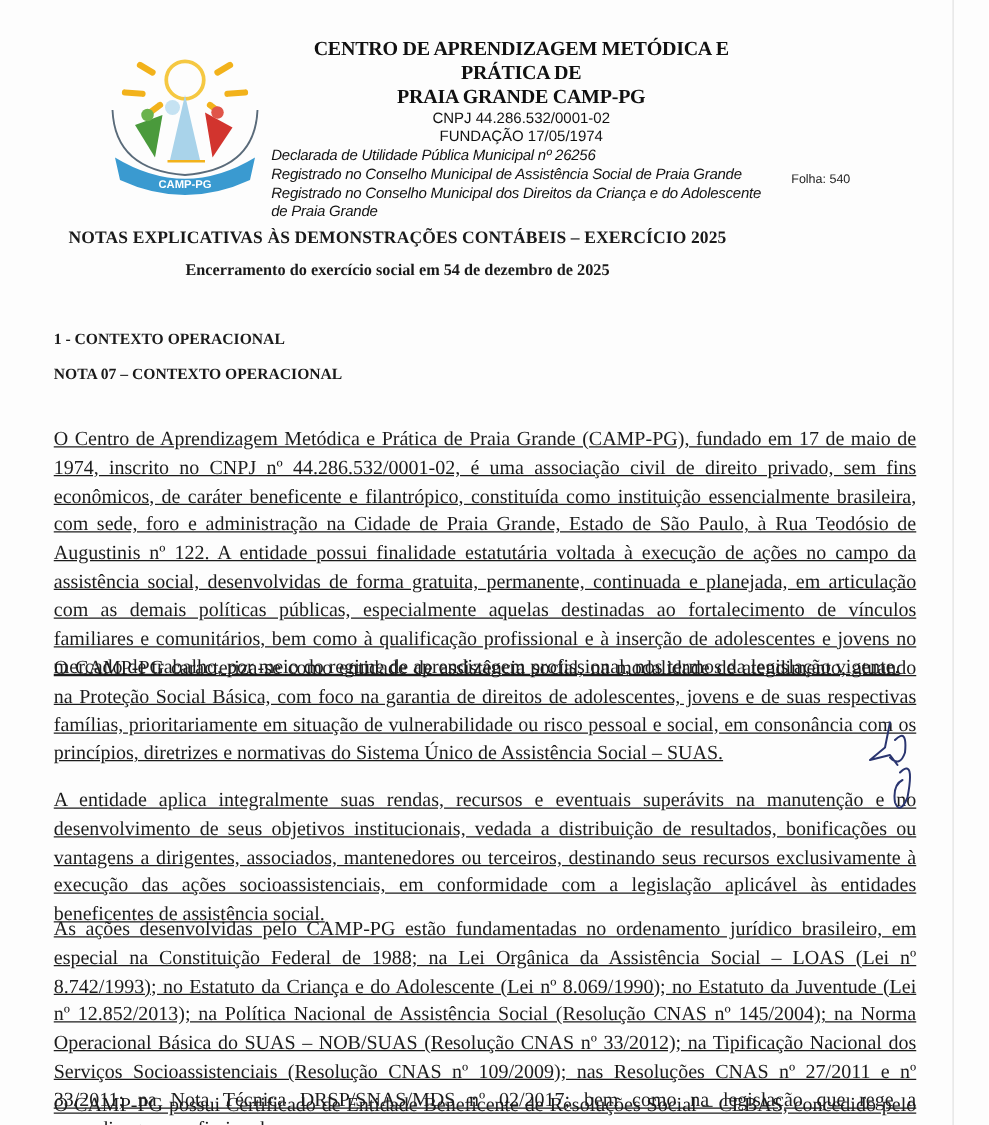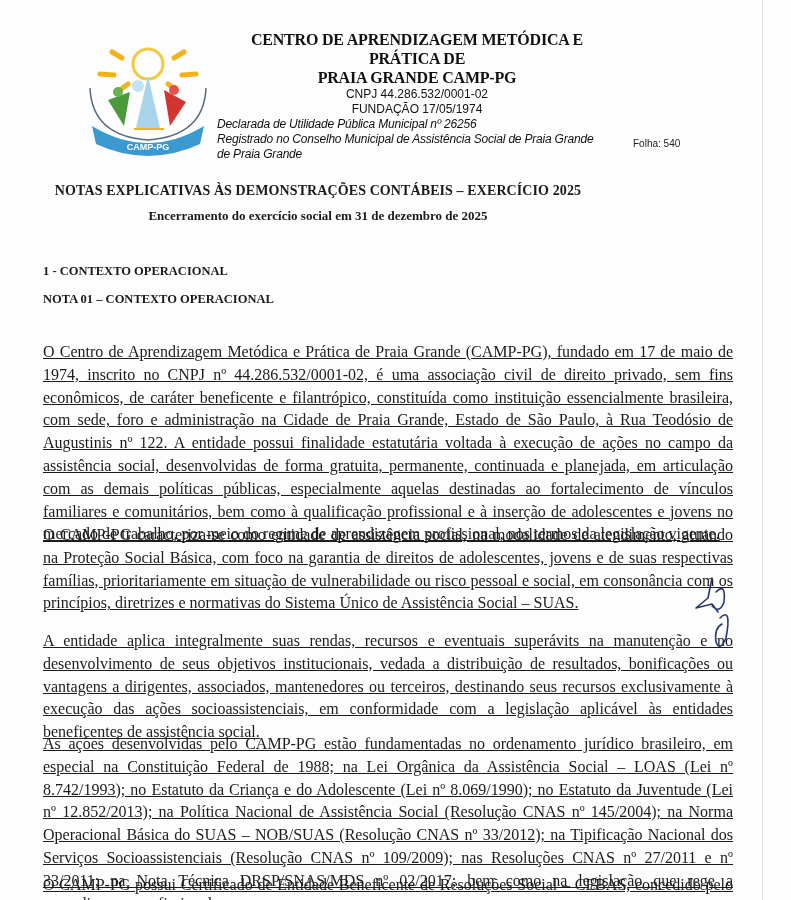--- a/index.html
+++ b/index.html
@@ -69,30 +69,31 @@
     <text x="70" y="122" text-anchor="middle" font-family="Liberation Sans, sans-serif" font-weight="bold" font-size="9" fill="#ffffff">CAMP-PG</text>
   </svg>
 
   <div class="letterhead">
     <div class="lh-title">CENTRO DE APRENDIZAGEM METÓDICA E PRÁTICA DE</div>
     <div class="lh-title">PRAIA GRANDE CAMP-PG</div>
     <div class="lh-center">CNPJ 44.286.532/0001-02</div>
     <div class="lh-center">FUNDAÇÃO 17/05/1974</div>
     <div class="lh-left">Declarada de Utilidade Pública Municipal nº 26256</div>
     <div class="lh-left">Registrado no Conselho Municipal de Assistência Social de Praia Grande</div>
+    <div class="lh-left">Registrado no Conselho Municipal dos Direitos da Criança e do Adolescente</div>
     <div class="lh-left">de Praia Grande</div>
   </div>
 
   <div class="folha">Folha: 540</div>
 
   <div class="doc-title t1">NOTAS EXPLICATIVAS ÀS DEMONSTRAÇÕES CONTÁBEIS – EXERCÍCIO 2025</div>
-  <div class="doc-title t2">Encerramento do exercício social em 31 de dezembro de 2025</div>
+  <div class="doc-title t2">Encerramento do exercício social em 54 de dezembro de 2025</div>
 
   <div class="sec s1">1 - CONTEXTO OPERACIONAL</div>
-  <div class="sec s2">NOTA 01 – CONTEXTO OPERACIONAL</div>
+  <div class="sec s2">NOTA 07 – CONTEXTO OPERACIONAL</div>
 
   <div class="para p1">O Centro de Aprendizagem Metódica e Prática de Praia Grande (CAMP-PG), fundado em 17 de maio de 1974, inscrito no CNPJ nº 44.286.532/0001-02, é uma associação civil de direito privado, sem fins econômicos, de caráter beneficente e filantrópico, constituída como instituição essencialmente brasileira, com sede, foro e administração na Cidade de Praia Grande, Estado de São Paulo, à Rua Teodósio de Augustinis nº 122. A entidade possui finalidade estatutária voltada à execução de ações no campo da assistência social, desenvolvidas de forma gratuita, permanente, continuada e planejada, em articulação com as demais políticas públicas, especialmente aquelas destinadas ao fortalecimento de vínculos familiares e comunitários, bem como à qualificação profissional e à inserção de adolescentes e jovens no mercado de trabalho, por meio do regime de aprendizagem profissional, nos termos da legislação vigente.</div>
   <div class="para p2">O CAMP-PG caracteriza-se como entidade de assistência social, na modalidade de atendimento, atuando na Proteção Social Básica, com foco na garantia de direitos de adolescentes, jovens e de suas respectivas famílias, prioritariamente em situação de vulnerabilidade ou risco pessoal e social, em consonância com os princípios, diretrizes e normativas do Sistema Único de Assistência Social – SUAS.</div>
   <div class="para p3">A entidade aplica integralmente suas rendas, recursos e eventuais superávits na manutenção e no desenvolvimento de seus objetivos institucionais, vedada a distribuição de resultados, bonificações ou vantagens a dirigentes, associados, mantenedores ou terceiros, destinando seus recursos exclusivamente à execução das ações socioassistenciais, em conformidade com a legislação aplicável às entidades beneficentes de assistência social.</div>
   <div class="para p4">As ações desenvolvidas pelo CAMP-PG estão fundamentadas no ordenamento jurídico brasileiro, em especial na Constituição Federal de 1988; na Lei Orgânica da Assistência Social – LOAS (Lei nº 8.742/1993); no Estatuto da Criança e do Adolescente (Lei nº 8.069/1990); no Estatuto da Juventude (Lei nº 12.852/2013); na Política Nacional de Assistência Social (Resolução CNAS nº 145/2004); na Norma Operacional Básica do SUAS – NOB/SUAS (Resolução CNAS nº 33/2012); na Tipificação Nacional dos Serviços Socioassistenciais (Resolução CNAS nº 109/2009); nas Resoluções CNAS nº 27/2011 e nº 33/2011; na Nota Técnica DRSP/SNAS/MDS nº 02/2017; bem como na legislação que rege a aprendizagem profissional.</div>
   <div class="para p5">O CAMP-PG possui Certificado de Entidade Beneficente de Resoluções Social – CEBAS, concedido pelo Ministério do</div>
 
   <svg class="signature" viewBox="0 0 60 90">
     <path d="M22 10 L18 30 L6 40 L22 36 L28 44 M26 24 Q36 14 34 34 Q30 46 22 38 M30 50 Q42 38 36 70 Q30 84 26 74 Q24 60 32 56" fill="none" stroke="#2a3570" stroke-width="1.6" stroke-linecap="round" stroke-linejoin="round"></path>
   </svg>

